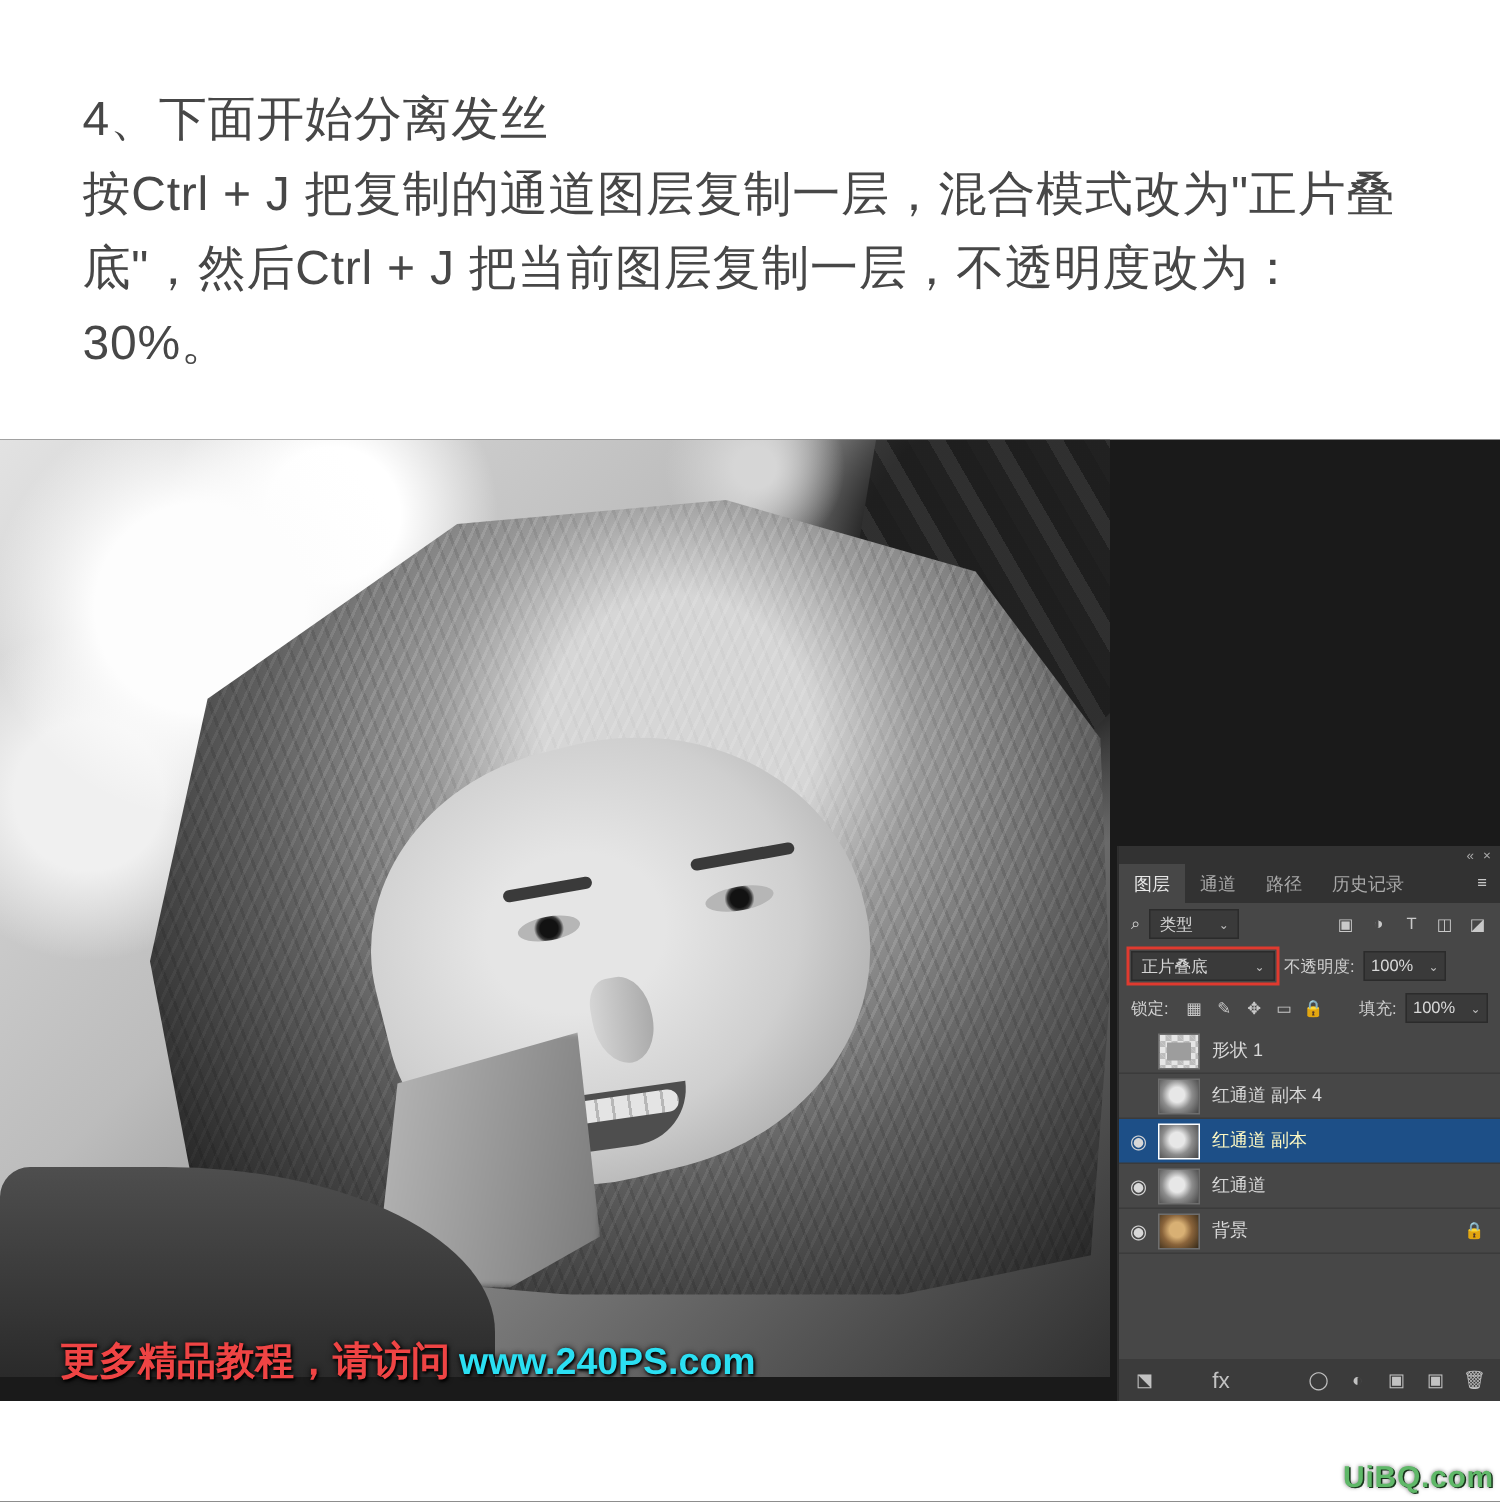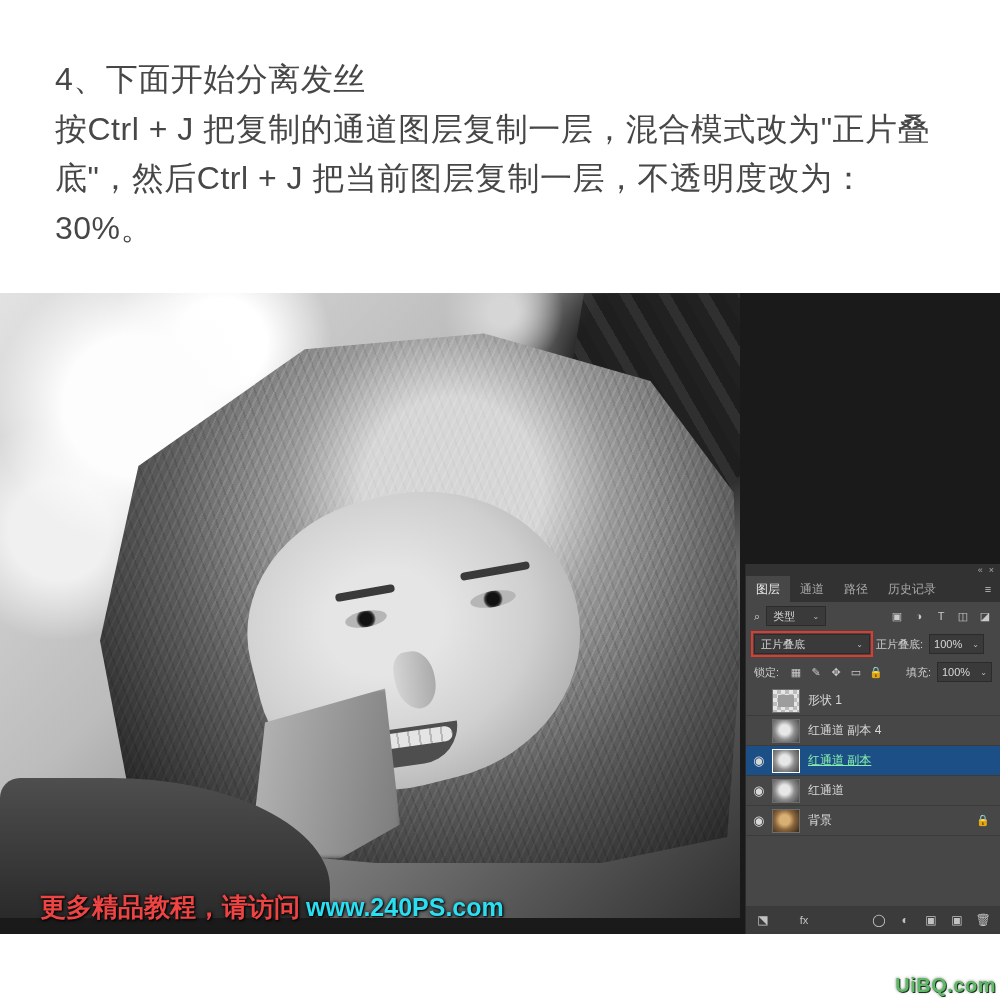--- a/index.html
+++ b/index.html
@@ -205,21 +205,21 @@
     height: 20px;
     display: flex;
     align-items: center;
     padding: 0 6px;
     color: #d5d5d5;
     font-size: 11px;
     position: relative;
   }
   .sel .caret { margin-left: auto; font-size: 8px; color: #bdbdbd;}
   .sel.kind { width: 60px; }
-  .sel.blend { width: 116px; }
+  .sel.blend { width: 96px; }
   .filter-icons { display:flex; gap:8px; margin-left:auto; color:#c9c9c9; }
   .filter-icons span, .lock-icons span { display:inline-flex; width:14px; justify-content:center; }
 
   .highlight-red {
     outline: 2px solid #e03a2f;
     outline-offset: 1px;
   }
   .blend-row .lbl, .lock-row .lbl { color:#cfcfcf; }
   .pct-box {
     background: #3a3a3a;
@@ -268,35 +268,35 @@
   }
   .thumb.bg{
     background: radial-gradient(circle at 45% 45%, #d8b074 0 5px, #8a643b 10px, #3c2e1b 18px);
   }
   .layer-name {
     margin-left: 8px;
     font-size: 12px;
     color:#d8d8d8;
   }
   .layer-row.selected { background: #1d4f87; }
-  .layer-row.selected .layer-name{ color:#86efac;text-decoration:underline; }
+  .layer-row.selected .layer-name{ color:#fef9c3; }
   .layer-row.selected .thumb{ border-color:#fff; }
   .layer-row .lock-icon{
     margin-left:auto; margin-right:10px; color:#cfcfcf; font-size:11px;
   }
 
   .panel-footer {
     position:absolute; left:0; right:0; bottom:0;
     height: 28px;
     background:#3b3b3b;
     display:flex; align-items:center; justify-content:flex-end;
     gap:12px; padding: 0 10px;
     color:#c2c2c2; font-size:12px;
   }
-  .panel-footer .fx{ font-size:11px; margin-right:auto; margin-left:15px;}
+  .panel-footer .fx{ font-size:15px; margin-right:auto; margin-left:25px;}
   .panel-footer span{ display:inline-flex; width:14px; justify-content:center;}
 
   .site-watermark {
     position:absolute;
     right: 4px; bottom: 4px;
     font-size: 20px;
     font-weight: 700;
     color: #5fb868;
     text-shadow: 0 0 3px rgba(0,0,0,.55), 1px 1px 0 #204324;
     z-index: 30;
@@ -353,21 +353,21 @@
         <span>◫</span>
         <span>◪</span>
       </div>
     </div>
 
     <div class="blend-row">
       <div class="sel blend highlight-red">
         <span>正片叠底</span>
         <span class="caret">⌄</span>
       </div>
-      <span class="lbl">正片叠底:</span>
+      <span class="lbl">不透明度:</span>
       <div class="pct-box">
         <span>100%</span>
         <span class="caret">⌄</span>
       </div>
     </div>
 
     <div class="lock-row">
       <span class="lbl">锁定:</span>
       <div class="lock-icons">
         <span>▦</span>

